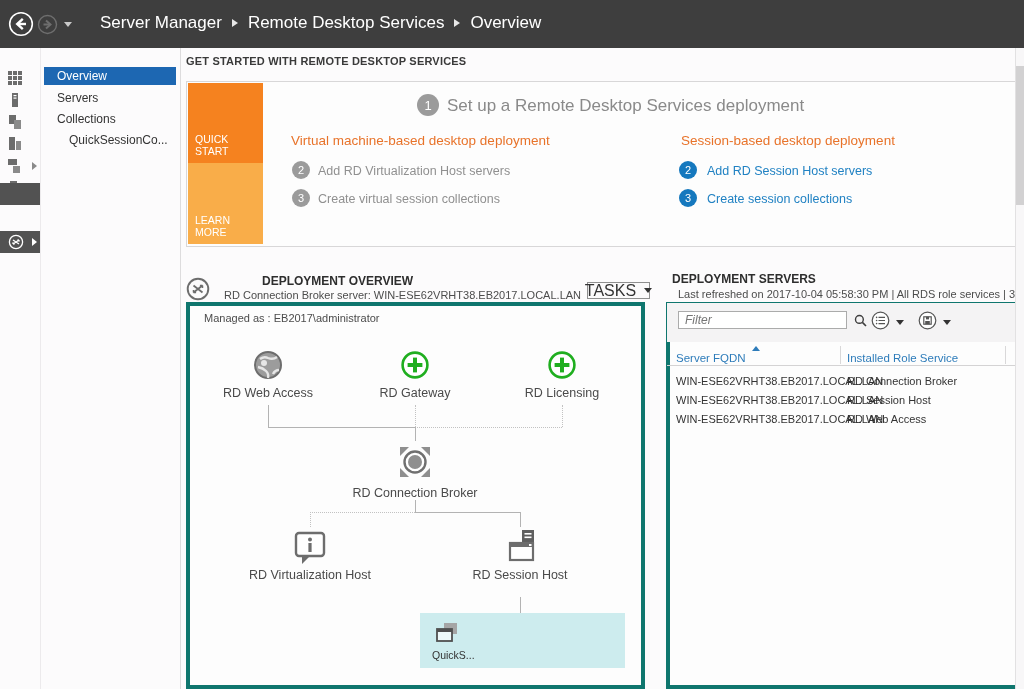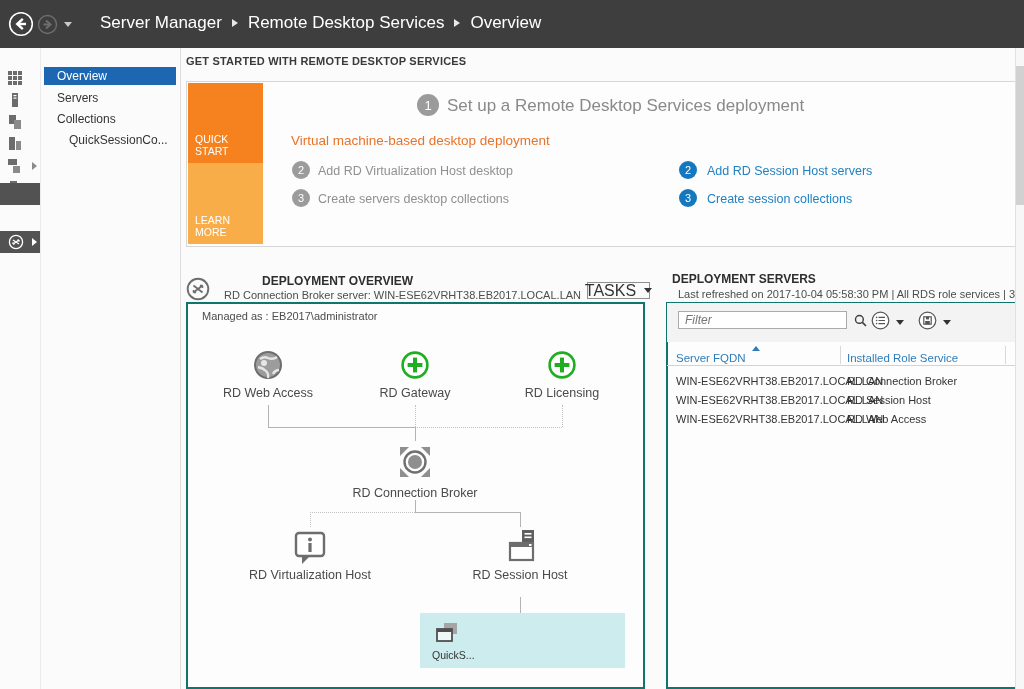--- a/index.html
+++ b/index.html
@@ -36,21 +36,21 @@
   .qs-tile{position:absolute;left:1px;width:75px;color:#fff;font-size:10.5px;display:flex;align-items:flex-end;padding:0 0 6px 7px;box-sizing:border-box;}
   .qs-col-head{font-size:13.5px;color:#e8732a;white-space:nowrap;}
   .step-circle{border-radius:50%;color:#fff;display:flex;align-items:center;justify-content:center;}
   .step-circle.gray{background:#9b9b9b;}
   .step-circle.blue{background:#1578be;}
   .step-label-gray{font-size:12.5px;color:#909090;white-space:nowrap;}
   .step-label-blue{font-size:12.5px;color:#2182c3;white-space:nowrap;}
   .step1-title{font-size:17px;color:#8a8a8a;white-space:nowrap;}
 
   
-  .panel{position:absolute;background:#fdfdfd;border:2px solid #0f766e;box-sizing:border-box;}
+  .panel{position:absolute;background:#fdfdfd;border:4px solid #0f766e;box-sizing:border-box;}
   .tasks-btn{position:absolute;left:587px;top:282px;width:63px;height:17px;background:#fbfafb;border:1px solid #8f8f8f;
              box-sizing:border-box;display:flex;align-items:center;justify-content:center;gap:8px;font-size:16px;color:#333;}
   .caret-dk{width:0;height:0;border-left:4px solid transparent;border-right:4px solid transparent;border-top:5px solid #333;}
 
   
   .node-label{position:absolute;text-align:center;font-size:12.5px;color:#4a4a4a;white-space:nowrap;}
   .conn-v{position:absolute;width:0;border-left:1px solid #b3b3b3;}
   .conn-h{position:absolute;height:0;border-top:1px solid #b3b3b3;}
   .dot-v{border-left-style:dotted;border-left-color:#c2c2c2;}
   .dot-h{border-top-style:dotted;border-top-color:#c2c2c2;}
@@ -168,24 +168,25 @@
 
   <div class="qs-panel">
     <div class="qs-tile" style="top:1px;height:80px;background:#f5821f;">QUICK START</div>
     <div class="qs-tile" style="top:81px;height:81px;background:#f9ad49;">LEARN MORE</div>
 
     <div class="abs step-circle gray" style="left:230px;top:12px;width:22px;height:22px;font-size:13px;">1</div>
     <div class="abs step1-title" style="left:260px;top:14px;">Set up a Remote Desktop Services deployment</div>
 
     <div class="abs qs-col-head" style="left:104px;top:51px;">Virtual machine-based desktop deployment</div>
     <div class="abs step-circle gray" style="left:105px;top:79px;width:18px;height:18px;font-size:11px;">2</div>
-    <div class="abs step-label-gray" style="left:131px;top:82px;">Add RD Virtualization Host desktop</div>
+    <div class="abs step-label-gray" style="left:131px;top:82px;">Add RD Virtualization Host servers</div>
     <div class="abs step-circle gray" style="left:105px;top:107px;width:18px;height:18px;font-size:11px;">3</div>
-    <div class="abs step-label-gray" style="left:131px;top:110px;">Create servers desktop collections</div>
-
+    <div class="abs step-label-gray" style="left:131px;top:110px;">Create virtual session collections</div>
+
+    <div class="abs qs-col-head" style="left:494px;top:51px;">Session-based desktop deployment</div>
     <div class="abs step-circle blue" style="left:492px;top:79px;width:18px;height:18px;font-size:11px;">2</div>
     <div class="abs step-label-blue" style="left:520px;top:82px;">Add RD Session Host servers</div>
     <div class="abs step-circle blue" style="left:492px;top:107px;width:18px;height:18px;font-size:11px;">3</div>
     <div class="abs step-label-blue" style="left:520px;top:110px;">Create session collections</div>
   </div>
 
   <span class="abs" style="left:186px;top:277px;">
     <svg width="24" height="24" viewBox="0 0 24 24">
         <circle cx="12" cy="12" r="10.3" fill="none" stroke="#6d6d6d" stroke-width="1.9"></circle>
         <path d="M7.5 8.5 L16.5 15.5 M16.5 8.5 L7.5 15.5" stroke="#6d6d6d" stroke-width="1.8"></path>

